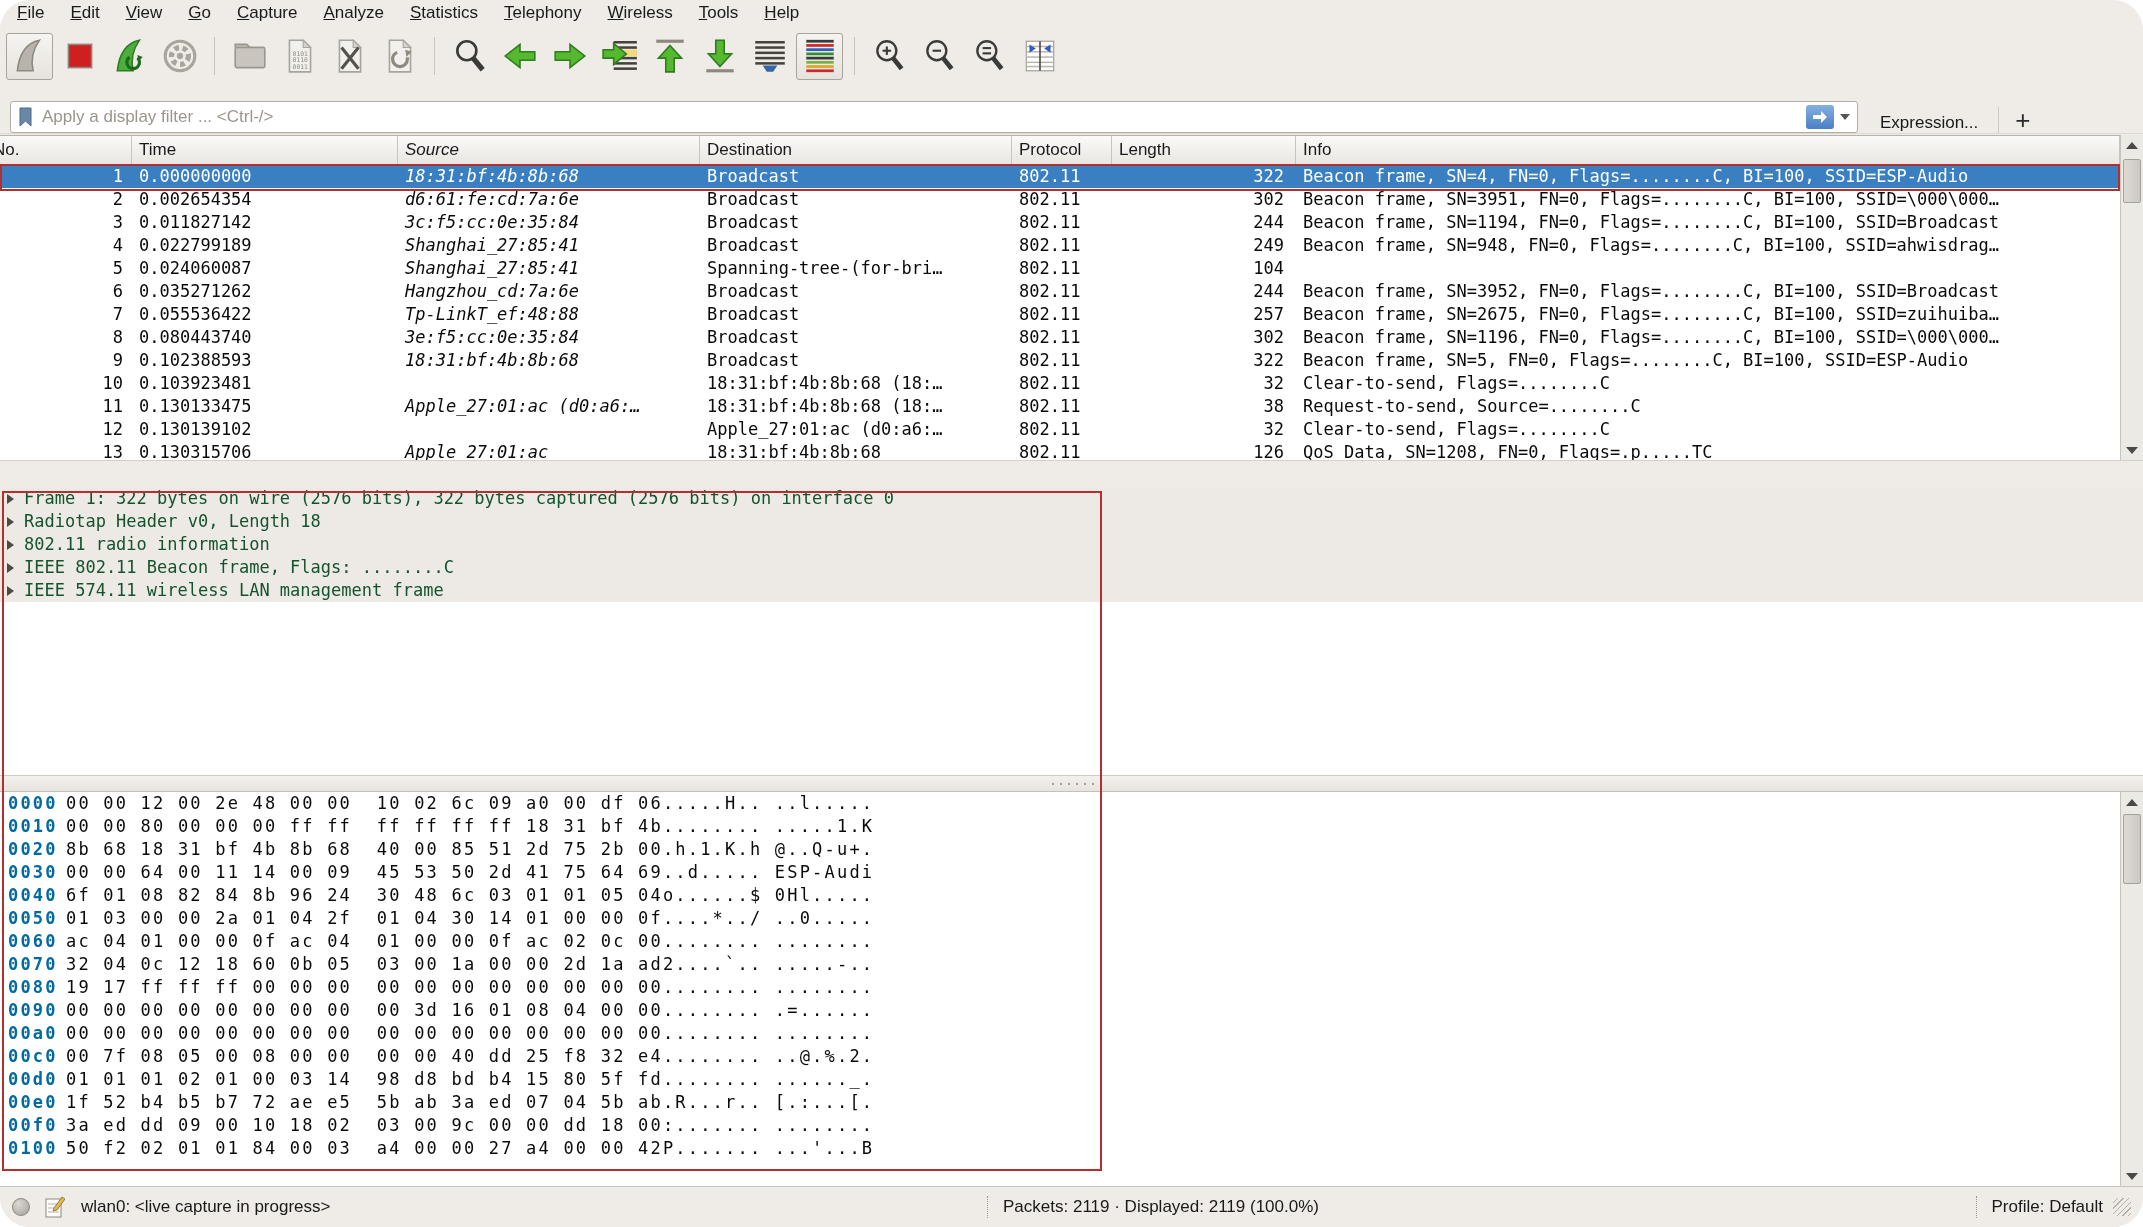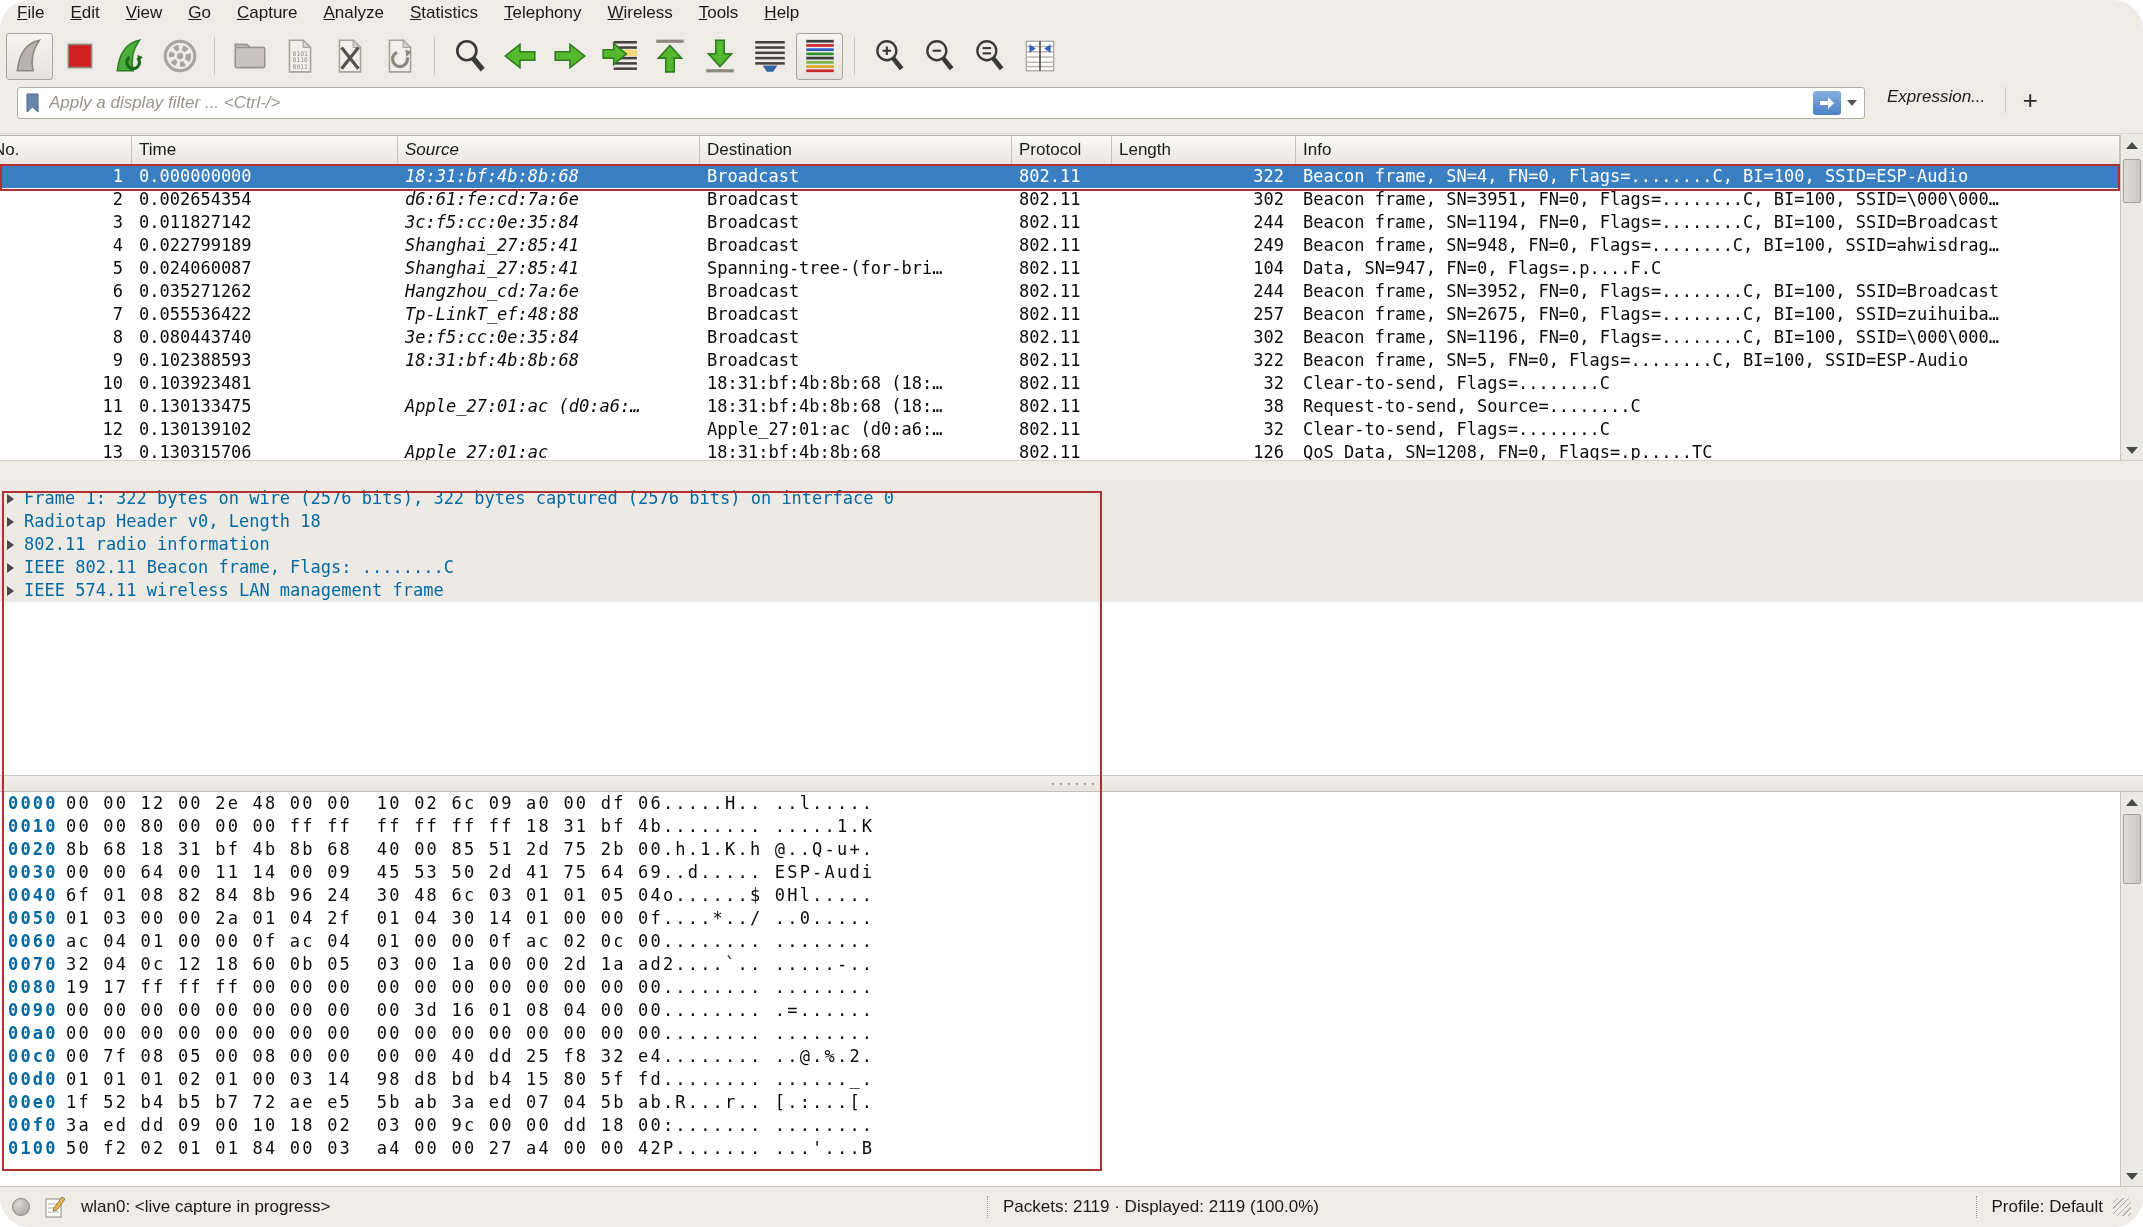--- a/index.html
+++ b/index.html
@@ -10,21 +10,21 @@
   .menu-item{padding:1px 13px;cursor:default;}
   .menu-item .mn{text-decoration:underline;}
 
   
   .toolbar{height:62px;display:flex;align-items:center;padding-left:6px;gap:3px;background:#efebe7;}
   .tb{width:47px;height:47px;display:flex;align-items:center;justify-content:center;border-radius:3px;box-sizing:border-box;}
   .tb.framed{border:1px solid #a8a39b;background:linear-gradient(#f6f4f1,#e6e3dd);}
   .tsep{width:1px;height:38px;background:#c9c4bc;margin:0 8px;}
 
   
-  .filterbar{height:46px;display:flex;align-items:flex-start;padding:0 17px;border-bottom:1px solid #ddd9d2;font-style:italic;}
+  .filterbar{height:46px;display:flex;align-items:flex-end;padding:0 10px;border-bottom:1px solid #ddd9d2;}
   .fin{width:1848px;height:32px;background:#fff;border:1px solid #b3aea6;border-radius:3px;display:flex;align-items:center;padding:0 7px;box-sizing:border-box;}
   .fph{color:#9a958d;font-size:17px;flex:1;margin-left:9px;white-space:nowrap;overflow:hidden;}
   .fapply{width:28px;height:24px;border-radius:3px;background:linear-gradient(#85b0e0,#4b7fc4);display:flex;align-items:center;justify-content:center;flex:0 0 auto;}
   .fcaret{margin-left:6px;width:0;height:0;border-left:5px solid transparent;border-right:5px solid transparent;border-top:6px solid #555;}
   .fexpr{font-size:17px;margin-left:22px;white-space:nowrap;}
   .fsep{width:1px;height:26px;background:#cfcac2;margin:0 16px 0 20px;}
   .fplus{font-size:26px;color:#2a2a2a;line-height:26px;}
 
   
   .plist{position:absolute;top:135px;left:0;width:2143px;height:325px;background:#fff;overflow:hidden;font-family:"DejaVu Sans Mono","Liberation Mono",monospace;font-size:17px;}
@@ -52,21 +52,21 @@
   .tri-dn{width:0;height:0;border-left:6px solid transparent;border-right:6px solid transparent;border-top:7px solid #4a4a46;}
   .vth{position:absolute;left:2px;width:18px;background:linear-gradient(90deg,#dedbd5,#ccc8c1);border:1px solid #a5a099;border-radius:2px;box-sizing:border-box;}
 
   
   .split1{position:absolute;top:460px;left:0;width:2143px;height:27px;background:#efebe7;border-top:1px solid #d5d1ca;}
   .split2{position:absolute;top:775px;left:0;width:2143px;height:17px;background:linear-gradient(#f3f1ee,#e7e4de);border-top:1px solid #cfcac2;border-bottom:1px solid #c4bfb7;box-sizing:border-box;display:flex;align-items:center;justify-content:center;}
   .dots{width:46px;height:4px;background-image:radial-gradient(#a39e96 1.3px,transparent 1.5px);background-size:8px 4px;background-repeat:repeat-x;}
 
   
   .dpane{position:absolute;top:487px;left:0;width:2143px;height:288px;background:#fff;overflow:hidden;font-family:"DejaVu Sans Mono","Liberation Mono",monospace;font-size:17px;}
-  .drow{height:23px;line-height:23px;background:#edeae5;display:flex;align-items:center;color:#0369a1;white-space:pre;}
+  .drow{height:23px;line-height:23px;background:#edeae5;display:flex;align-items:center;color:#14532d;white-space:pre;}
   .dar{width:0;height:0;border-top:5px solid transparent;border-bottom:5px solid transparent;border-left:7px solid #4c4a46;margin:0 10px 0 7px;flex:0 0 auto;}
 
   
   .hpane{position:absolute;top:792px;left:0;width:2143px;height:394px;background:#fff;overflow:hidden;font-family:"DejaVu Sans Mono","Liberation Mono",monospace;font-size:17px;}
   .hxrow{height:23px;line-height:23px;white-space:pre;color:#0a0a0a;padding-left:8px;}
   .ho{color:#0369a1;letter-spacing:2.2px;display:inline-block;width:58px;font-weight:bold;}
   .hx{letter-spacing:2.2px;}
   .ha{letter-spacing:2.2px;}
 
   
@@ -348,21 +348,20 @@
           <div class="pc c5">249</div>
           <div class="pc c6">Beacon frame, SN=948, FN=0, Flags=........C, BI=100, SSID=ahwisdrag…</div>
         </div>
         <div class="prow">
           <div class="pc c0">5</div>
           <div class="pc c1">0.024060087</div>
           <div class="pc c2">Shanghai_27:85:41</div>
           <div class="pc c3">Spanning-tree-(for-bri…</div>
           <div class="pc c4">802.11</div>
           <div class="pc c5">104</div>
-          <div class="pc c6">Data, SN=947, FN=0, Flags=.p....F.C</div>
         </div>
         <div class="prow">
           <div class="pc c0">6</div>
           <div class="pc c1">0.035271262</div>
           <div class="pc c2">Hangzhou_cd:7a:6e</div>
           <div class="pc c3">Broadcast</div>
           <div class="pc c4">802.11</div>
           <div class="pc c5">244</div>
           <div class="pc c6">Beacon frame, SN=3952, FN=0, Flags=........C, BI=100, SSID=Broadcast</div>
         </div>

